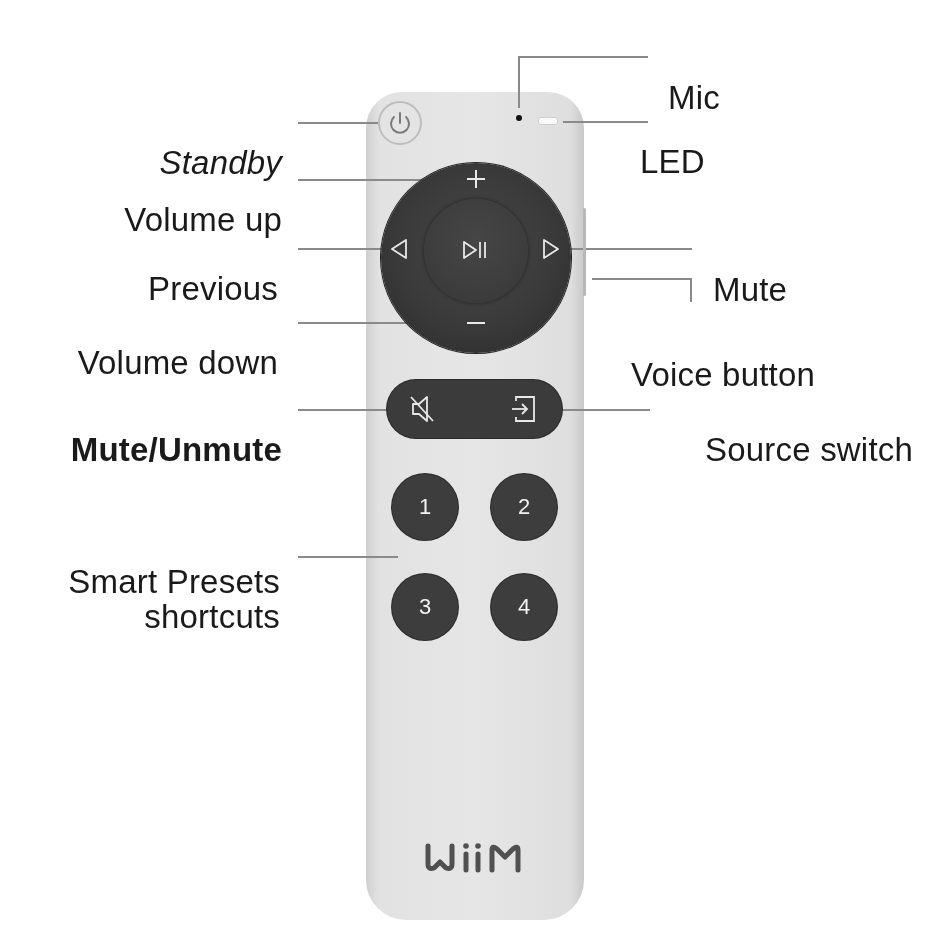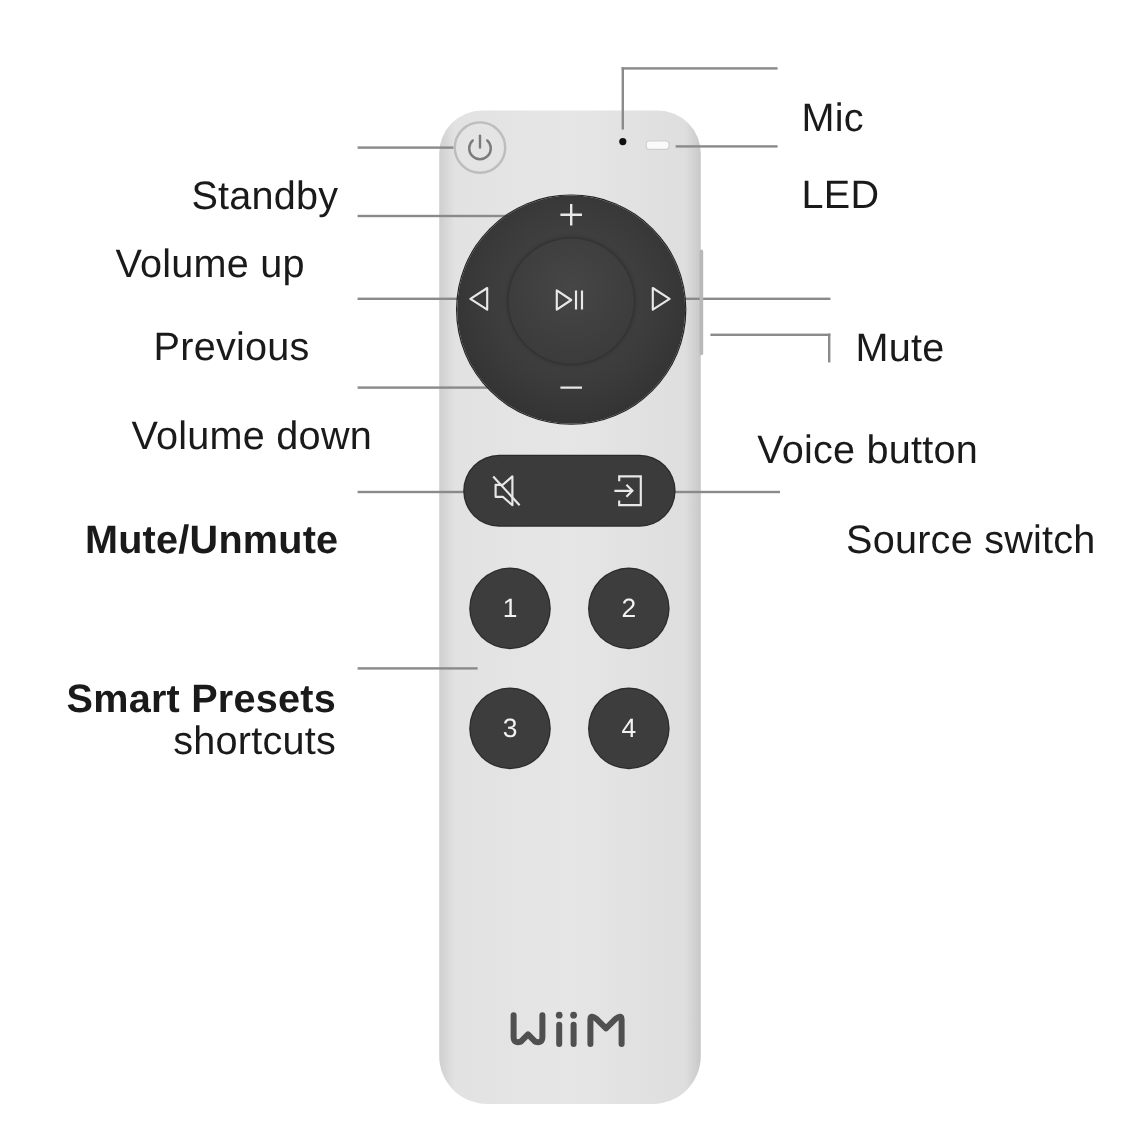--- a/index.html
+++ b/index.html
@@ -24,30 +24,30 @@
   .pill { position:absolute; left:387px; top:380px; width:175px; height:58px; border-radius:29px; background:#3b3b3b; box-shadow:0 0 0 1px #2a2a2a; }
   .preset { position:absolute; width:66px; height:66px; border-radius:50%; background:#3d3d3d;
             color:#f2f2f2; font-size:22px; display:flex; align-items:center; justify-content:center;
             box-shadow:0 0 0 1px #2b2b2b; }
   .logo { position:absolute; left:420px; top:838px; width:110px; height:40px; }
   svg { display:block; }
 </style>
 </head>
 <body>
 
-<div class="label left" style="right:668px; top:106px;">Standby</div>
-<div class="label left" style="right:696px; top:163px;">Volume up</div>
-<div class="label left" style="right:692px; top:232px;">Previous</div>
-<div class="label left" style="right:640px; top:306px;">Volume down</div>
+<div class="label left" style="right:668px; top:106px;font-style:italic;">Standby</div>
+<div class="label left" style="right:668px; top:163px;">Volume up</div>
+<div class="label left" style="right:672px; top:232px;">Previous</div>
+<div class="label left" style="right:672px; top:306px;">Volume down</div>
 <div class="label left" style="right:668px; top:393px;font-weight:bold;">Mute/Unmute</div>
-<div class="label left" style="right:670px; top:525px;font-weight:bold;">Smart Presets</div>
+<div class="label left" style="right:670px; top:525px;">Smart Presets</div>
 <div class="label left" style="right:670px; top:560px;">shortcuts</div>
 
 <div class="label" style="left:668px; top:41px;">Mic</div>
-<div class="label" style="left:668px; top:105px;">LED</div>
+<div class="label" style="left:640px; top:105px;">LED</div>
 <div class="label" style="left:713px; top:233px;">Mute</div>
 <div class="label" style="left:631px; top:318px;">Voice button</div>
 <div class="label" style="left:705px; top:393px;">Source switch</div>
 
 <div class="remote"></div>
 
 <div class="line" style="left:298px; top:122px; width:80px; height:2px;"></div>
 <div class="line" style="left:298px; top:179px; width:160px; height:2px;"></div>
 <div class="line" style="left:298px; top:248px; width:86px; height:2px;"></div>
 <div class="line" style="left:298px; top:322px; width:158px; height:2px;"></div>

